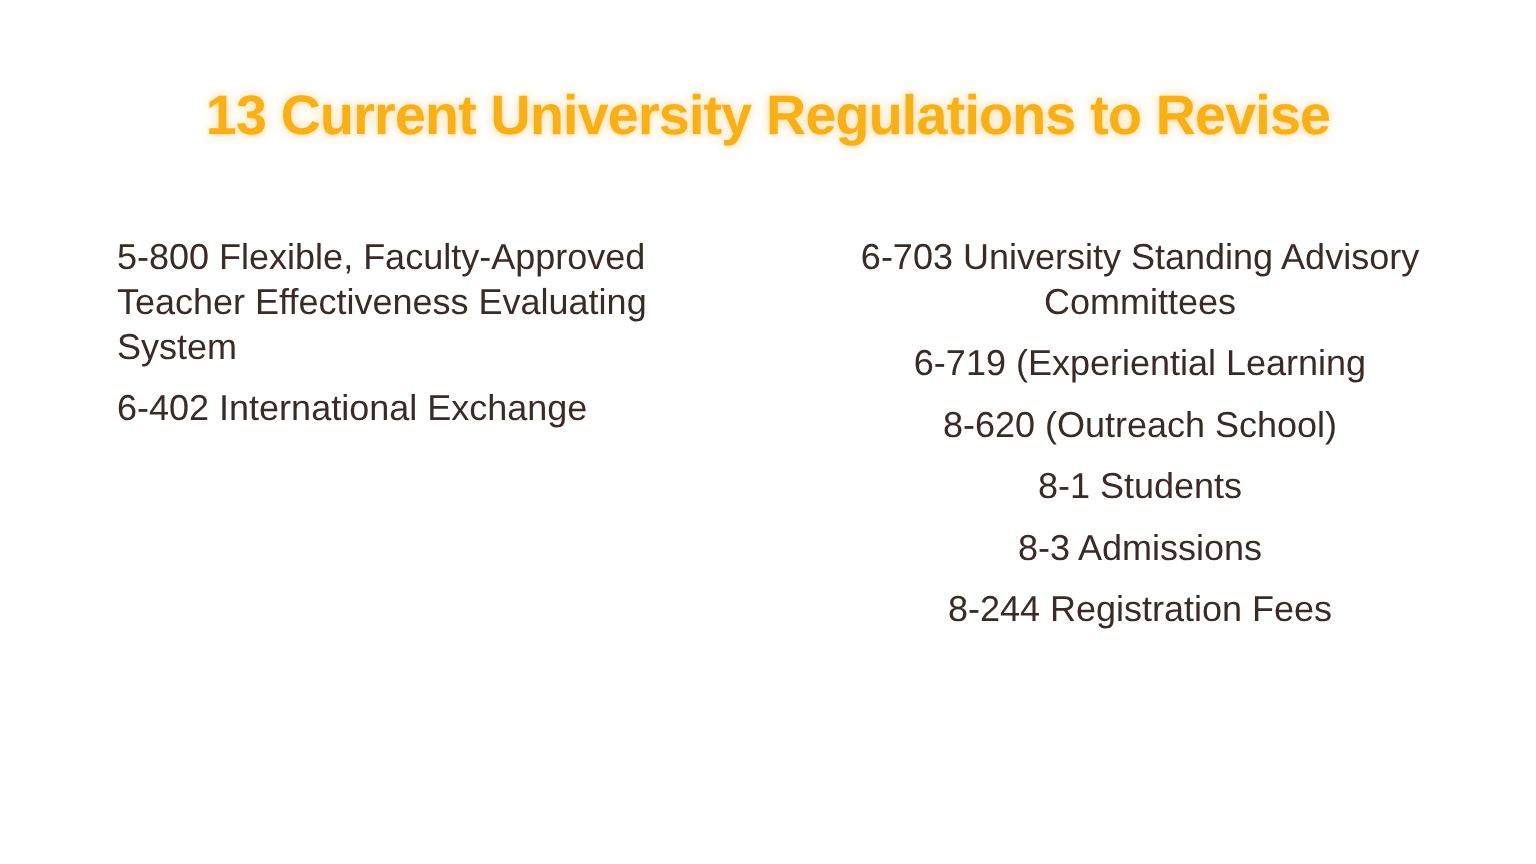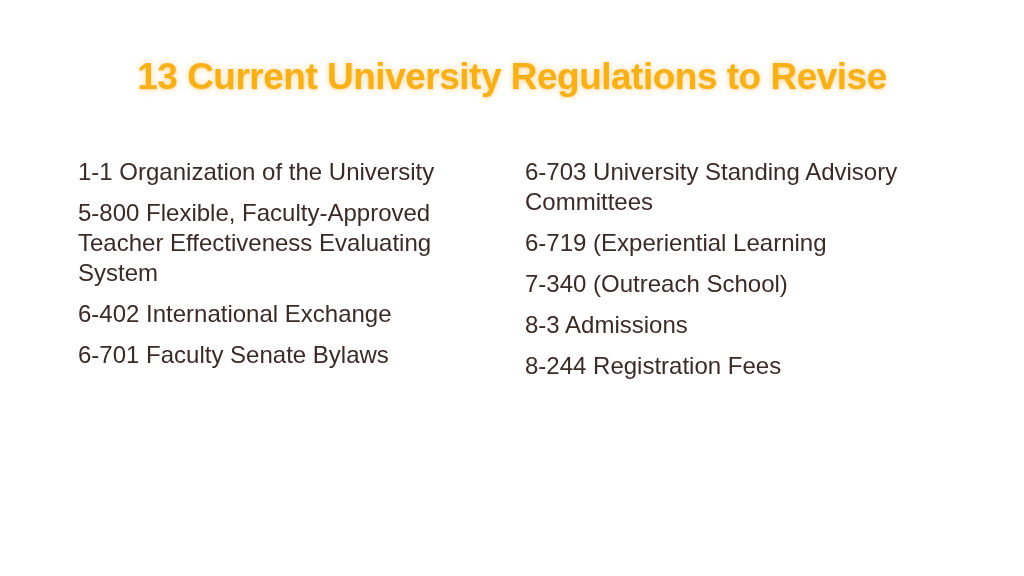--- a/index.html
+++ b/index.html
@@ -34,48 +34,48 @@
     position: absolute;
     top: 157px;
   }
   .column-left {
     left: 78px;
     width: 435px;
   }
   .column-right {
     left: 525px;
     width: 470px;
+    text-align: center;
   }
   .list-item {
     margin: 0 0 11px 0;
     font-size: 24px;
     line-height: 30px;
     font-weight: 400;
     color: #3B2B26;
     white-space: pre-line;
   }
 </style>
 </head>
 <body>
 
 <div class="slide">
 
   <h1 class="slide-title">13 Current University Regulations to Revise</h1>
 
   <div class="column column-left">
-    <p class="list-item">1-1 Organization of the University</p>
     <p class="list-item">5-800 Flexible, Faculty-Approved
 Teacher Effectiveness Evaluating
 System</p>
     <p class="list-item">6-402 International Exchange</p>
-    <p class="list-item">6-701 Faculty Senate Bylaws</p>
   </div>
 
   <div class="column column-right">
     <p class="list-item">6-703 University Standing Advisory
 Committees</p>
     <p class="list-item">6-719 (Experiential Learning</p>
-    <p class="list-item">7-340 (Outreach School)</p>
+    <p class="list-item">8-620 (Outreach School)</p>
+    <p class="list-item">8-1 Students</p>
     <p class="list-item">8-3 Admissions</p>
     <p class="list-item">8-244 Registration Fees</p>
   </div>
 
 </div>
 
 </body></html>

